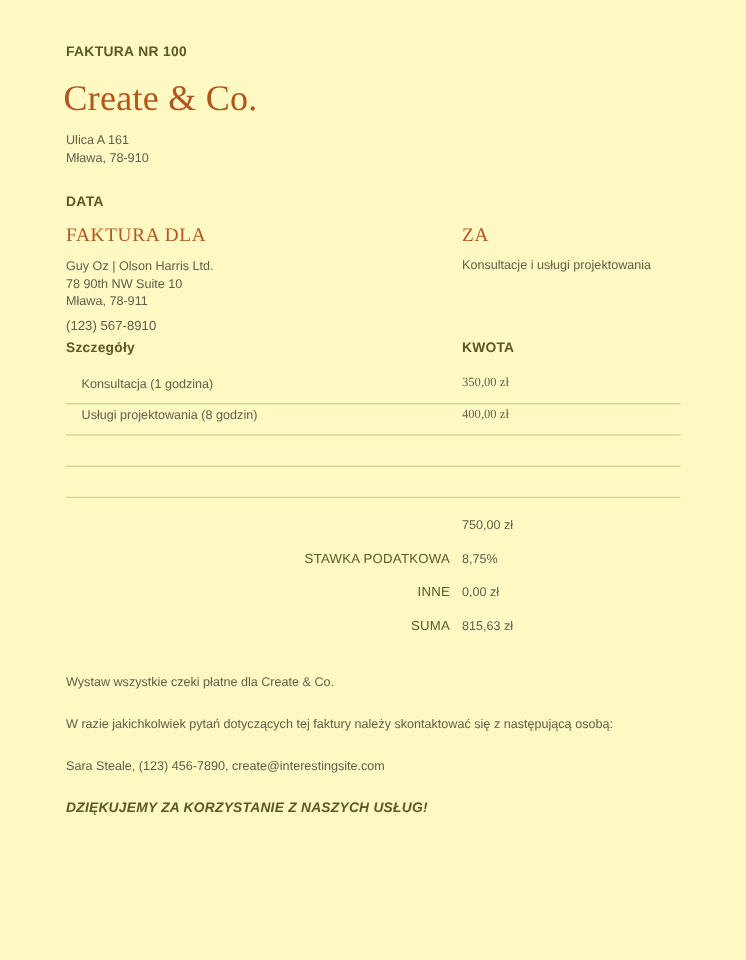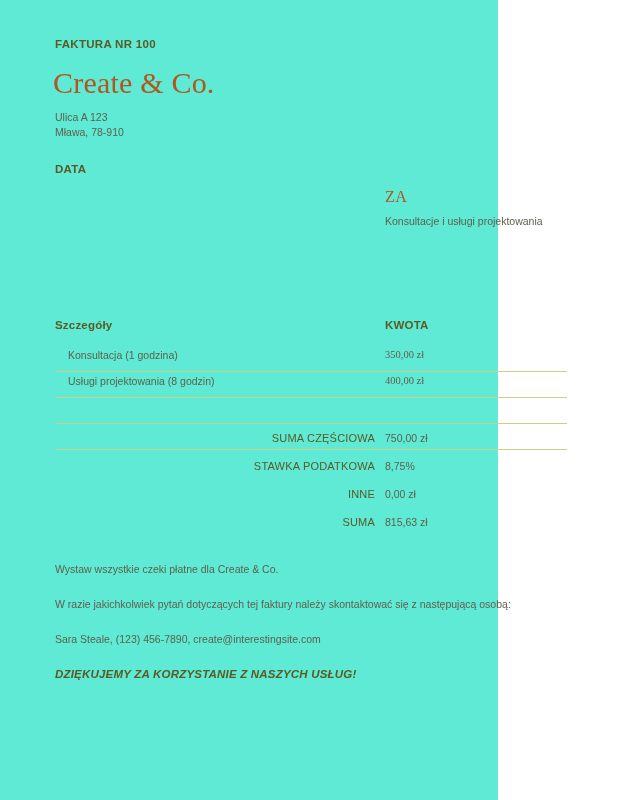--- a/index.html
+++ b/index.html
@@ -13,23 +13,23 @@
     height: 800px;
     font-family: "Liberation Sans", sans-serif;
     color: #4a4a3c;
     position: relative;
     overflow: hidden;
   }
 
   .page {
     position: absolute;
     left: 0; top: 0;
-    width: 498px;
+    width: 622px;
     height: 800px;
-    background: #5eead4;
+    background: #fef9c3;
   }
 
   
   .doc-title {
     position: absolute;
     left: 55px;
     top: 38px;
     font-size: 11.5px;
     font-weight: bold;
     letter-spacing: 0.3px;
@@ -108,21 +108,20 @@
     line-height: 14.5px;
     color: #5f5f4a;
   }
 
   
   .table {
     position: absolute;
     left: 55px;
     top: 284px;
     width: 512px;
-    margin-top: 35px;
   }
   .table .thead {
     position: relative;
     height: 27px;
   }
   .col-desc {
     position: absolute;
     left: 0;
     top: 0;
     font-size: 11.5px;
@@ -217,26 +216,35 @@
 </head>
 <body>
 
 <div class="page">
 
   <div class="doc-title">FAKTURA NR 100</div>
 
   <div class="brand">Create &amp; Co.</div>
 
   <div class="sender-block">
-    <div>Ulica A 123</div>
+    <div>Ulica A 161</div>
     <div>Mława, 78-910</div>
   </div>
 
   <div class="label-data">DATA</div>
 
+  <div class="billto">
+    <div class="section-head">FAKTURA DLA</div>
+    <div class="body">
+      <div>Guy Oz | Olson Harris Ltd.</div>
+      <div>78 90th NW Suite 10</div>
+      <div>Mława, 78-911</div>
+    </div>
+    <div class="phone">(123) 567-8910</div>
+  </div>
 
   <div class="forblock">
     <div class="section-head">ZA</div>
     <div class="body">Konsultacje i usługi projektowania</div>
   </div>
 
   <div class="table">
     <div class="thead">
       <div class="col-desc">Szczegóły</div>
       <div class="col-amt">KWOTA</div>
@@ -255,21 +263,20 @@
       <div class="amt"></div>
     </div>
     <div class="row empty">
       <div class="desc"></div>
       <div class="amt"></div>
     </div>
   </div>
 
   <div class="totals">
     <div class="trow">
-      <div class="tlabel">SUMA CZĘŚCIOWA</div>
       <div class="tvalue">750,00 zł</div>
     </div>
     <div class="trow">
       <div class="tlabel">STAWKA PODATKOWA</div>
       <div class="tvalue">8,75%</div>
     </div>
     <div class="trow">
       <div class="tlabel">INNE</div>
       <div class="tvalue">0,00 zł</div>
     </div>

